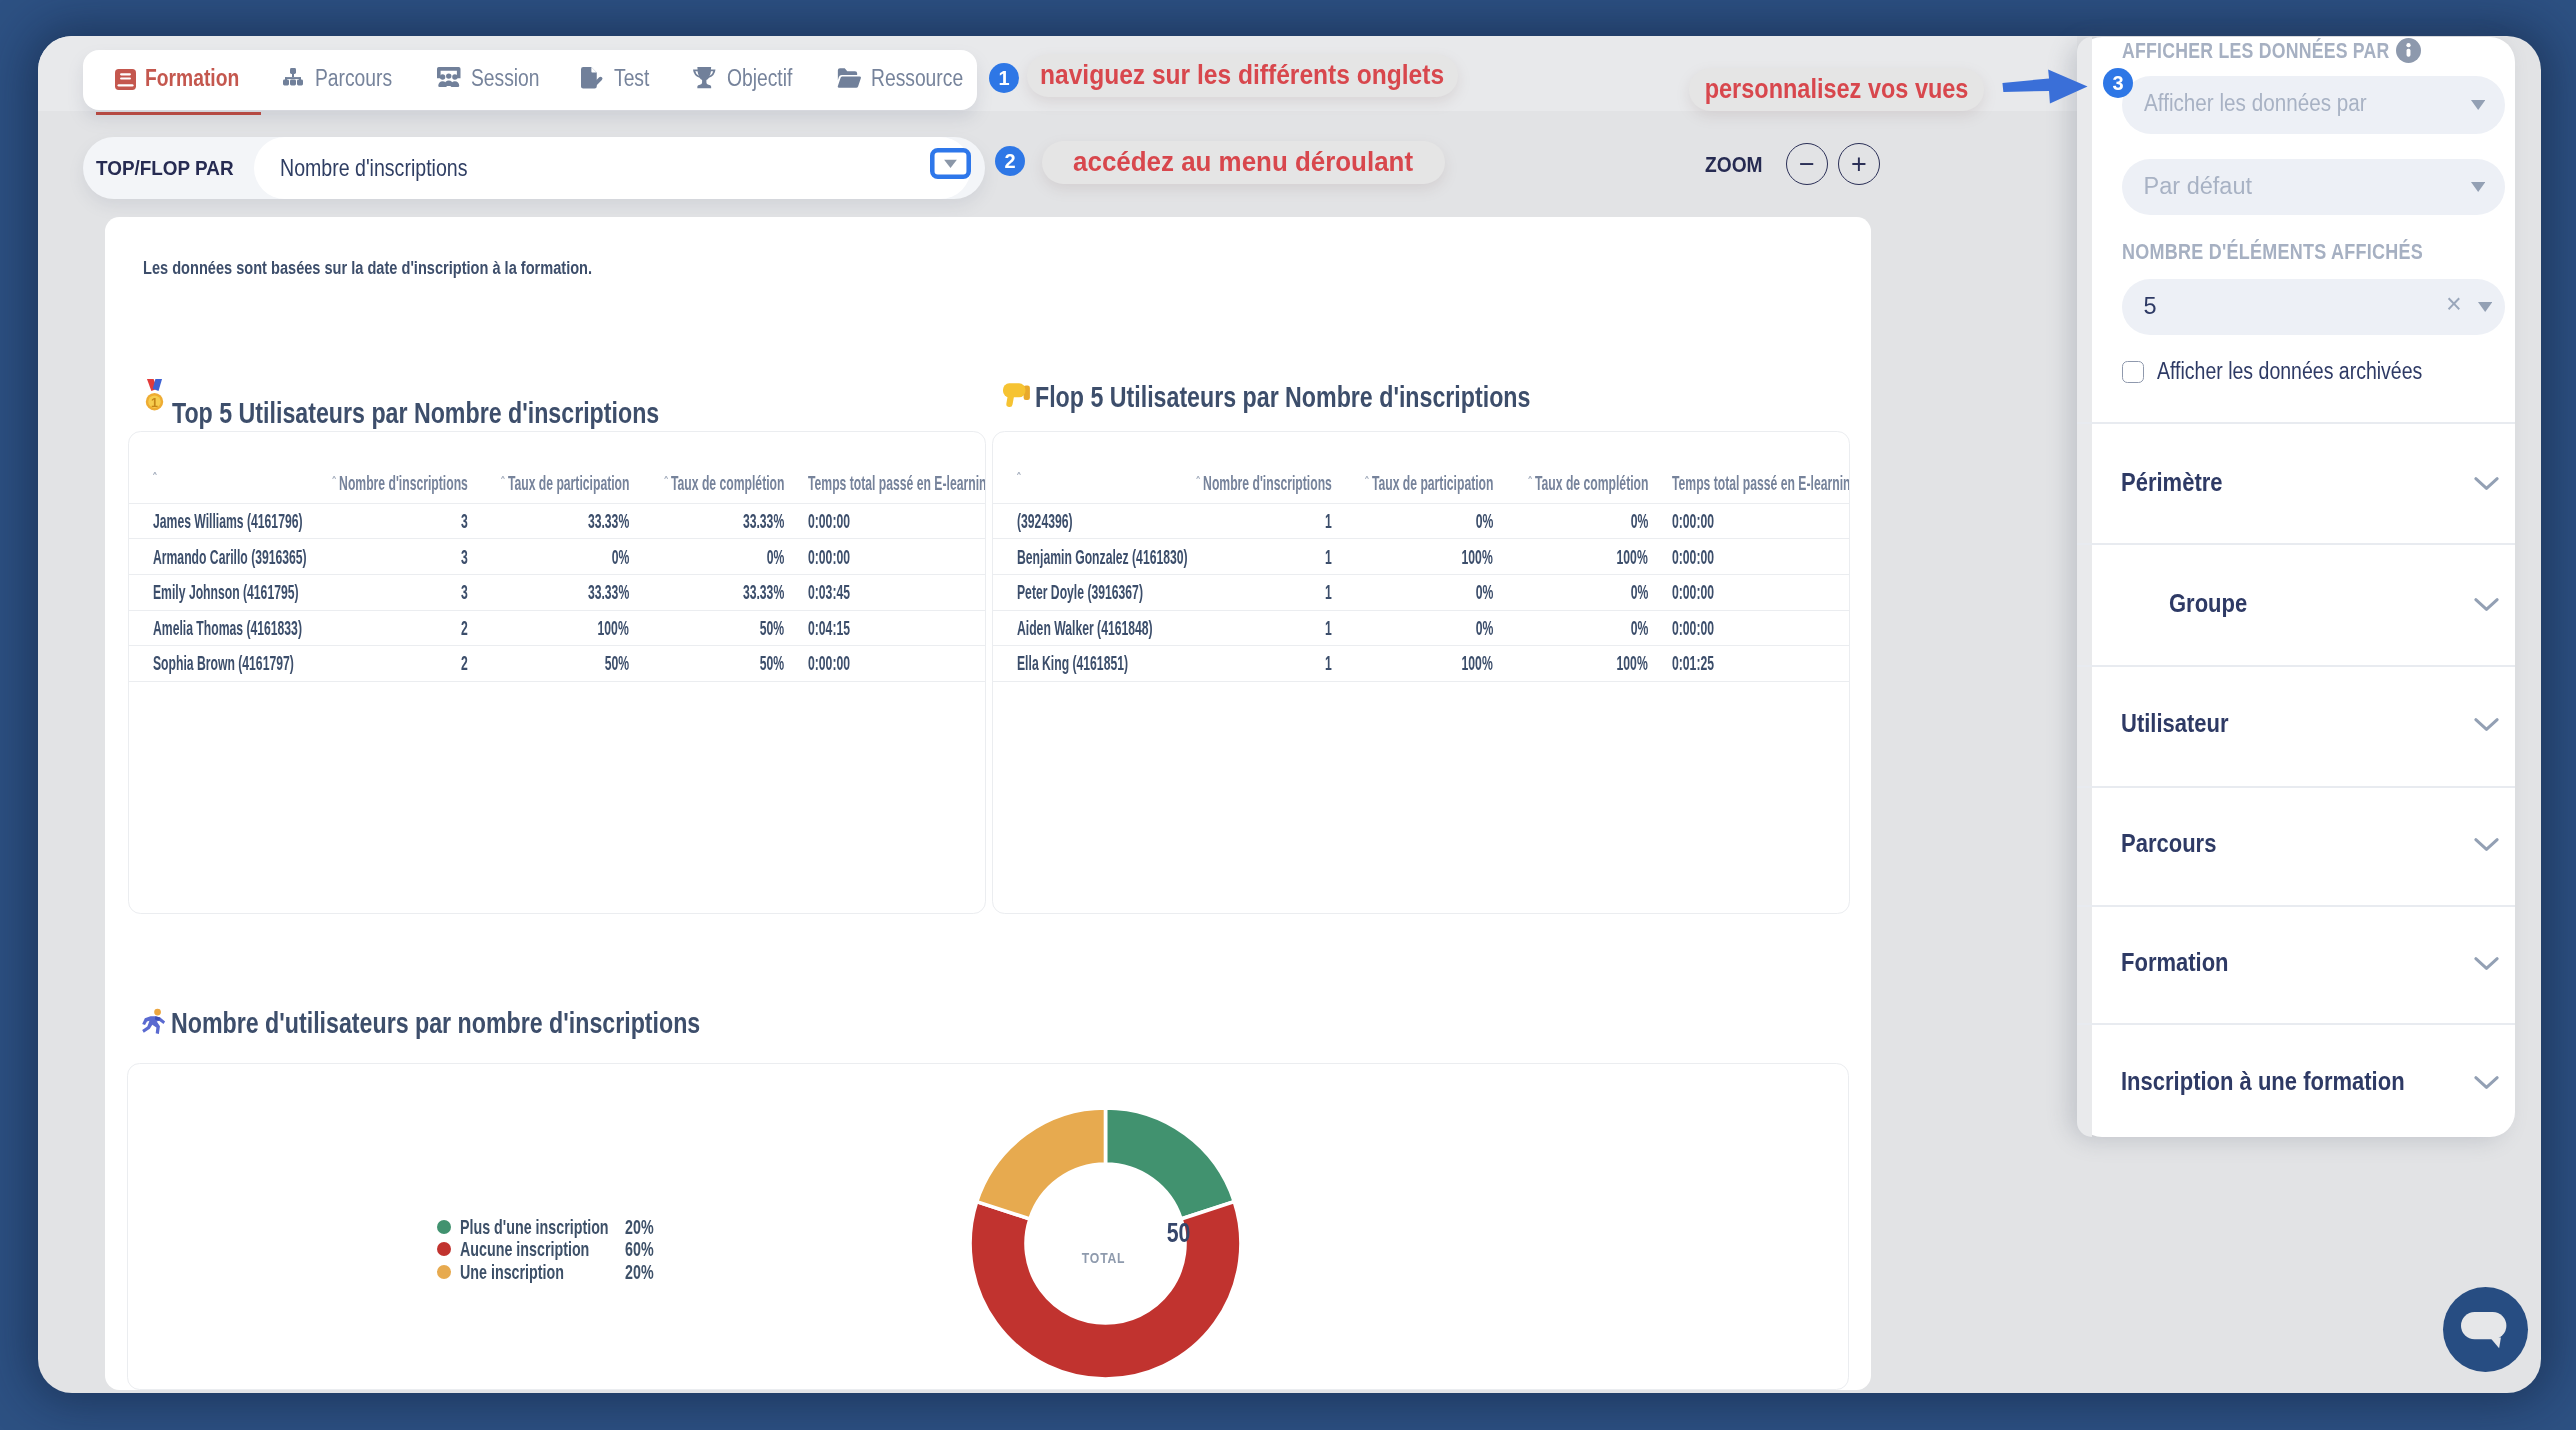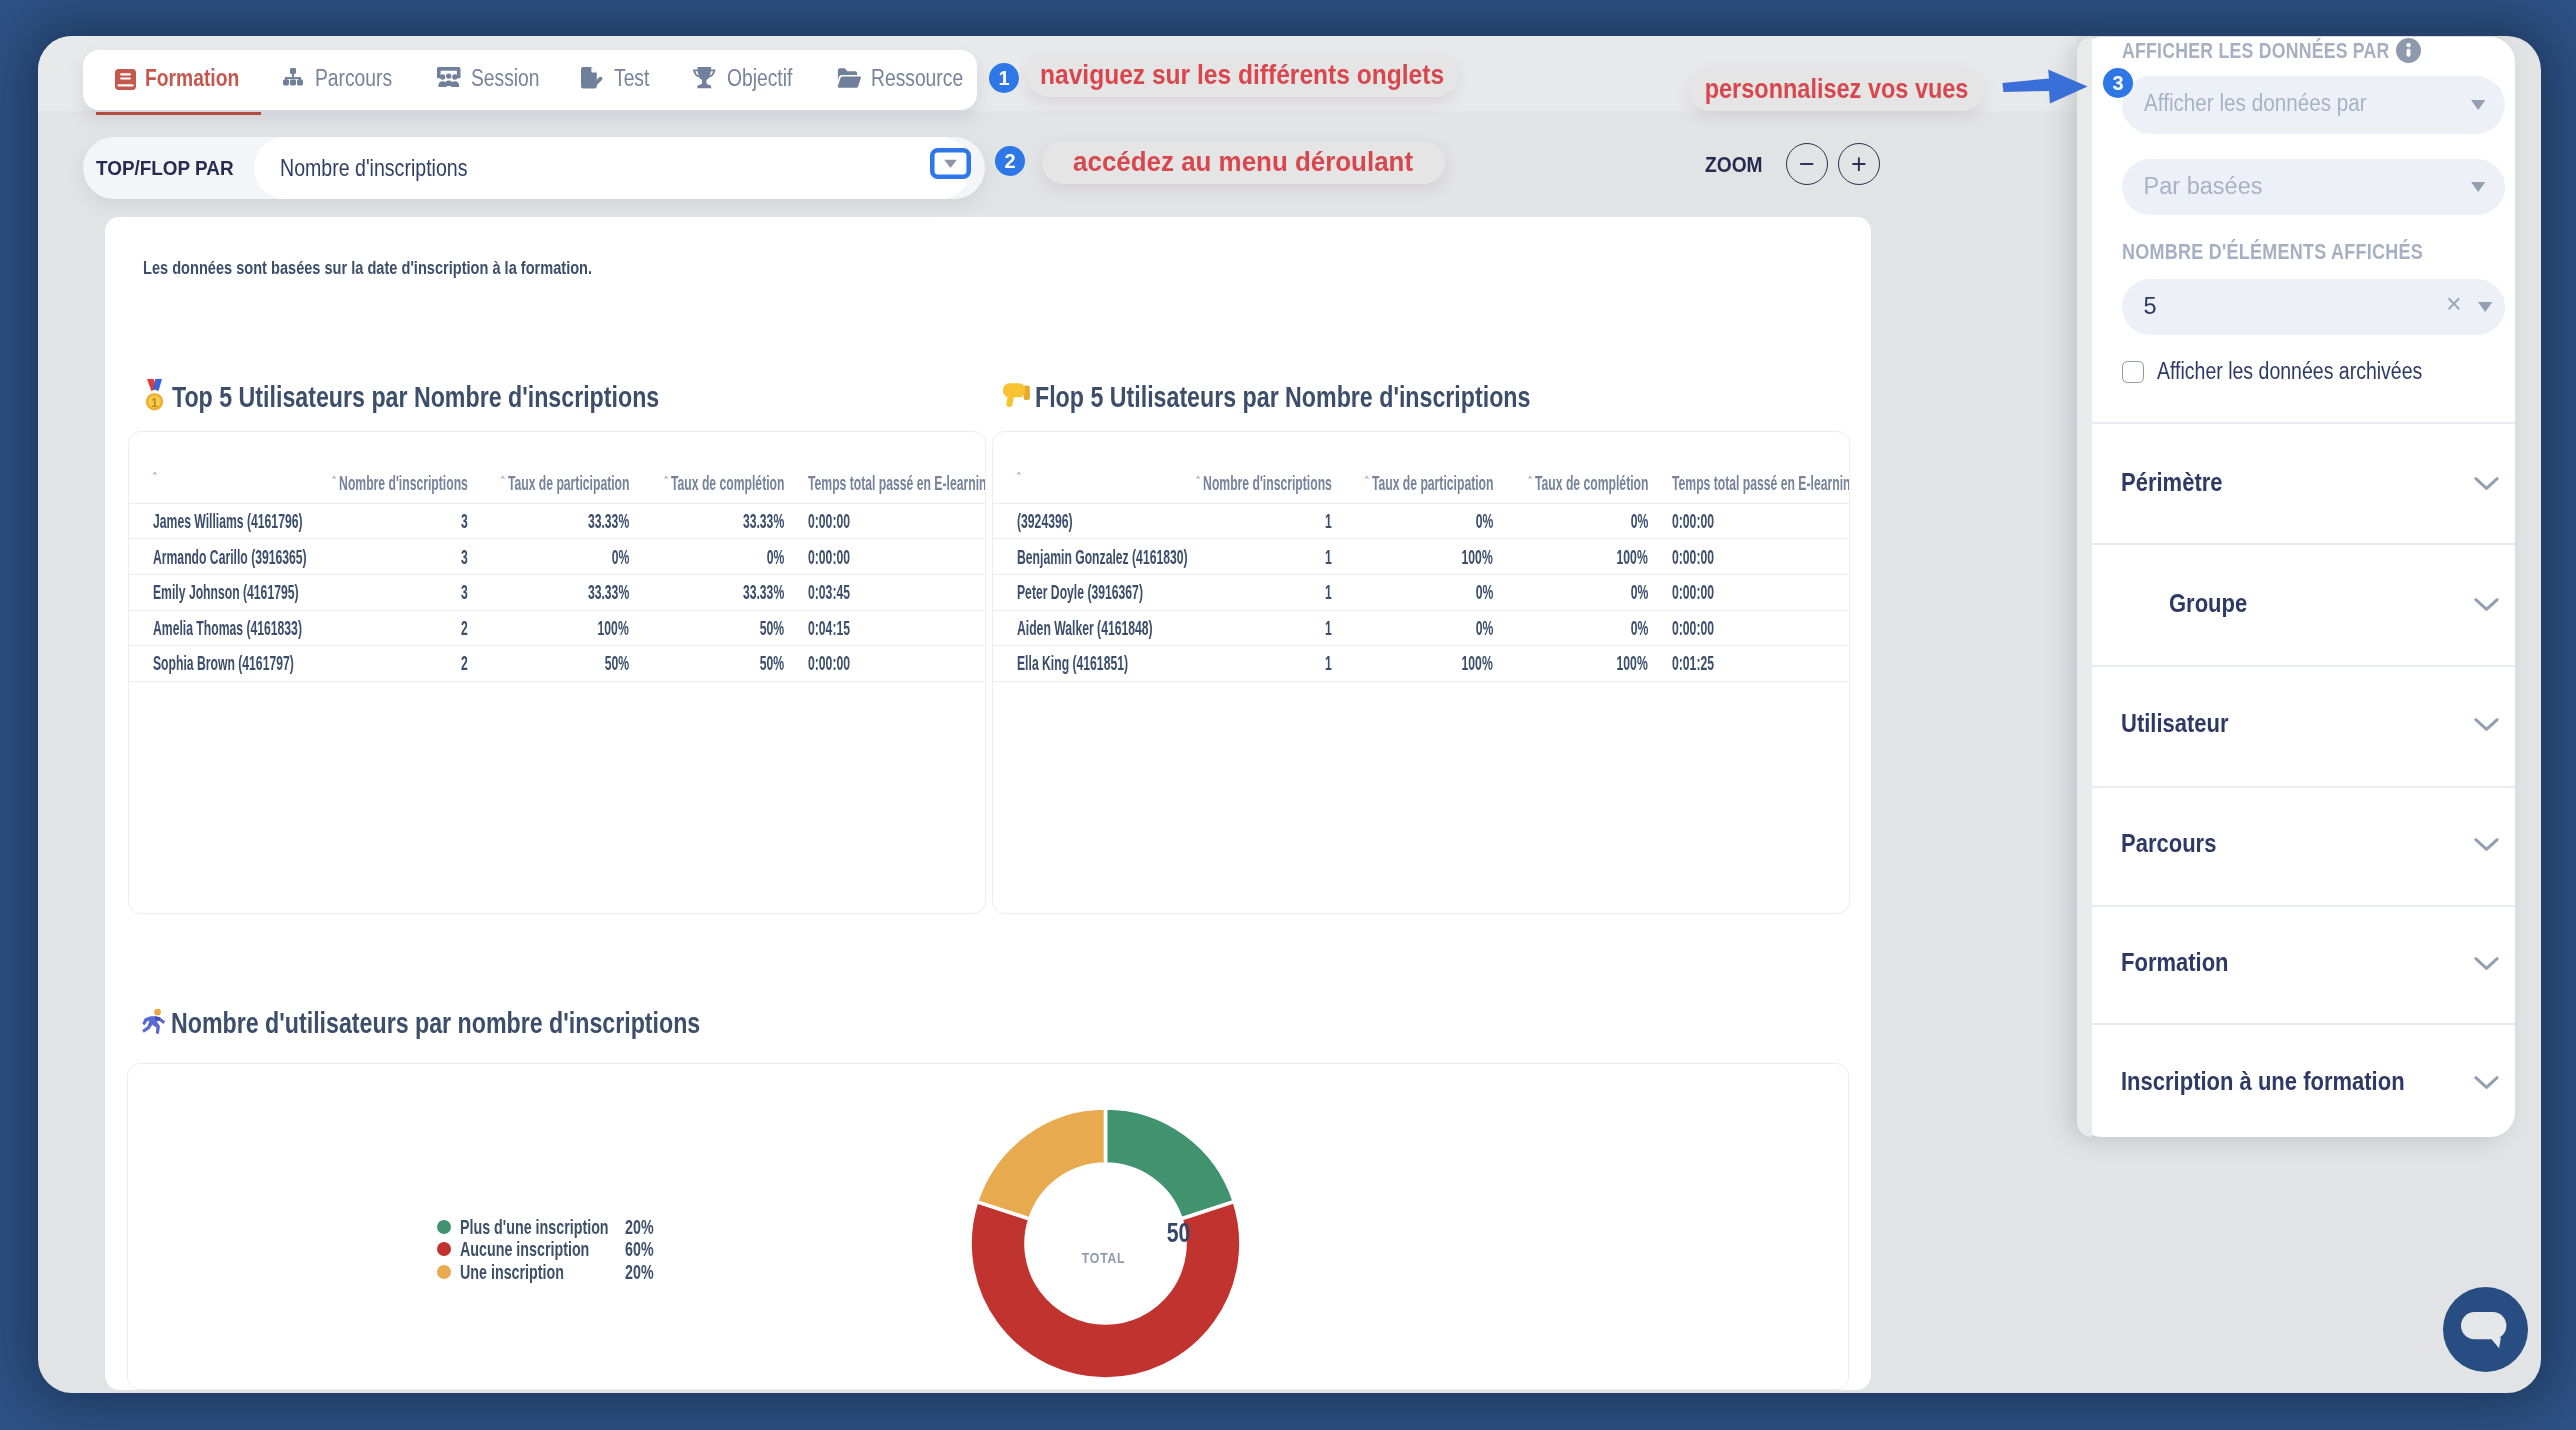--- a/index.html
+++ b/index.html
@@ -164,21 +164,21 @@
   <div class="abs infotext" style="left:143px; top:258px;"><span class="sx81">Les données sont basées sur la date d'inscription à la formation.</span></div>
   <div class="abs" style="left:144px; top:379px;">
     <svg width="21" height="32" viewBox="0 0 23 36">
         <path d="M3 0 H10.5 L14.5 11 L8 13.5 Z" fill="#e23b3b"></path>
         <path d="M20 0 H12.5 L9.5 11 L16 13.5 Z" fill="#3f62d2"></path>
         <circle cx="11.5" cy="25.5" r="9.8" fill="#eeac33"></circle>
         <circle cx="11.5" cy="25.5" r="7" fill="#f7cd4e"></circle>
         <text x="11.5" y="31" font-size="14" font-weight="bold" fill="#c58618" text-anchor="middle" font-family="Liberation Sans">1</text>
       </svg>
   </div>
-  <div class="abs cardtitle" style="left:172px; top:381px;"><span class="sx80">Top 5 Utilisateurs par Nombre d'inscriptions</span></div>
+  <div class="abs cardtitle" style="left:172px; top:397px;"><span class="sx80">Top 5 Utilisateurs par Nombre d'inscriptions</span></div>
   <div class="abs" style="left:1002px; top:382px;">
     <svg width="28" height="26" viewBox="0 0 31 29">
         <rect x="24" y="4" width="7" height="16" rx="2.5" fill="#e8a92c"></rect>
         <rect x="1" y="1.5" width="25" height="15.5" rx="7" fill="#f6c332"></rect>
         <rect x="5.5" y="12" width="7" height="16" rx="3.4" fill="#f6c332" transform="rotate(10 9 20)"></rect>
       </svg>
   </div>
   <div class="abs cardtitle" style="left:1035px; top:381px;"><span class="sx80">Flop 5 Utilisateurs par Nombre d'inscriptions</span></div>
 
   <div class="tcard abs" style="left:128px;">
@@ -301,21 +301,21 @@
         <rect x="11.8" y="12" width="4.4" height="9" rx="2" fill="#fff"></rect>
       </svg>
   </div>
   <div class="sbpill abs" style="top:76px; height:58px;">
       <span class="ph abs" style="left:21.6px; top:14.4px; transform:scaleX(0.88); transform-origin:left center;">Afficher les données par</span>
     <svg class="abs" style="left:349px; top:23.5px;" width="14.4" height="10" viewBox="0 0 16 11">
         <path d="M0 0 h16 l-8 11 z" fill="#93a0b4"></path>
       </svg>
     </div>
   <div class="sbpill abs" style="top:159px; height:56px;">
-      <span class="ph abs" style="left:21.6px; top:13.5px;">Par basées</span>
+      <span class="ph abs" style="left:21.6px; top:13.5px;">Par défaut</span>
     <svg class="abs" style="left:349px; top:22.5px;" width="14.4" height="10" viewBox="0 0 16 11">
         <path d="M0 0 h16 l-8 11 z" fill="#93a0b4"></path>
       </svg>
     </div>
   <div class="abs sblabel" style="left:2122px; top:239px;"><span style="display:inline-block; transform:scaleX(0.833); transform-origin:left center;">NOMBRE D'ÉLÉMENTS AFFICHÉS</span></div>
   <div class="sbpill abs" style="top:279px; height:56px;">
       <span class="abs" style="left:21.6px; top:13.5px; font-size:23.5px; color:#2e3a65;">5</span>
     <span class="abs" style="left:324px; top:10px; font-size:27px; color:#9aa7bb;">×</span>
     <svg class="abs" style="left:356px; top:22.5px;" width="14.4" height="10" viewBox="0 0 16 11">
         <path d="M0 0 h16 l-8 11 z" fill="#93a0b4"></path>

